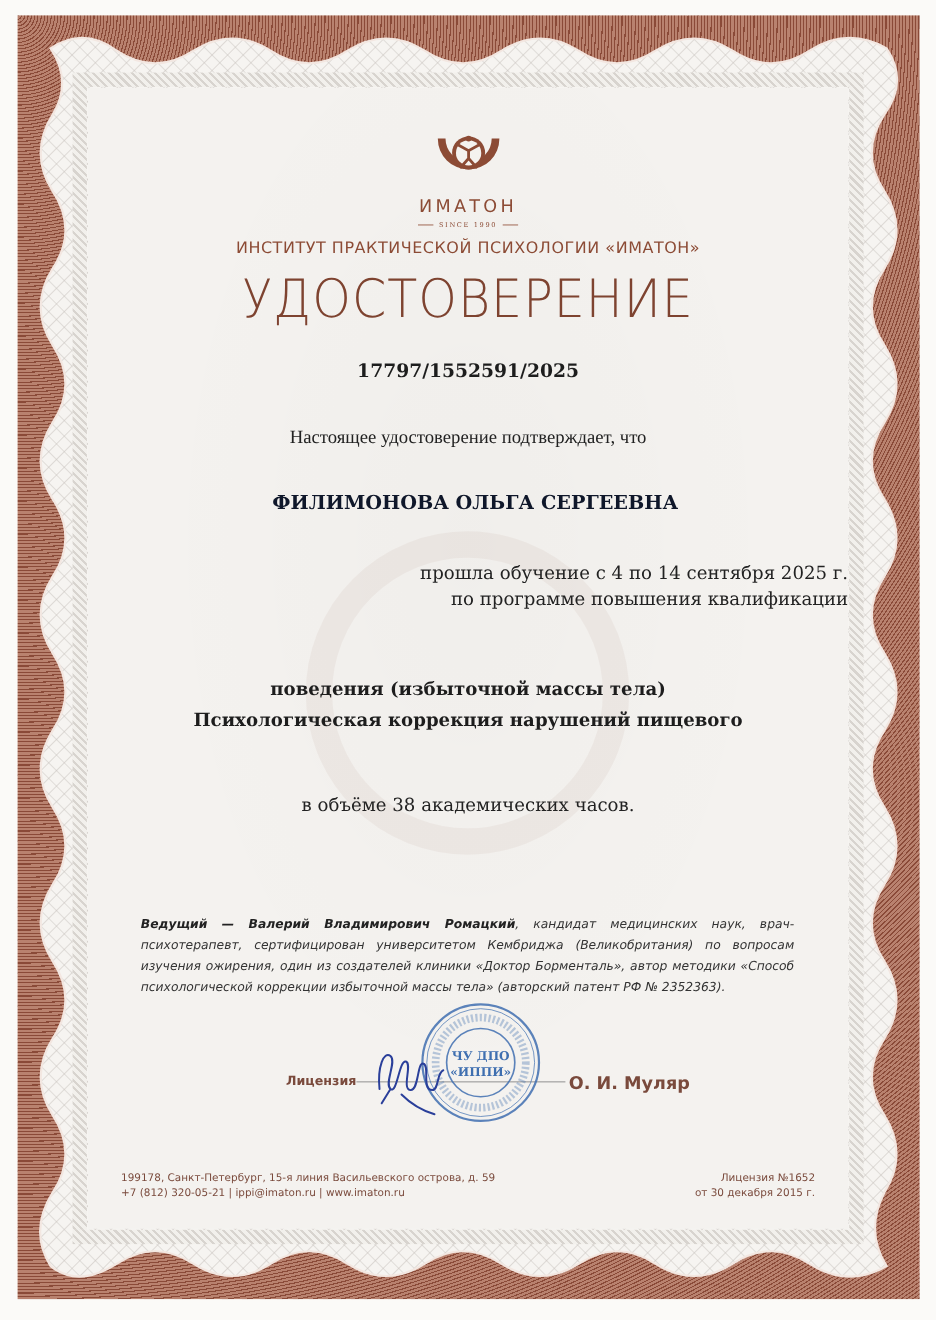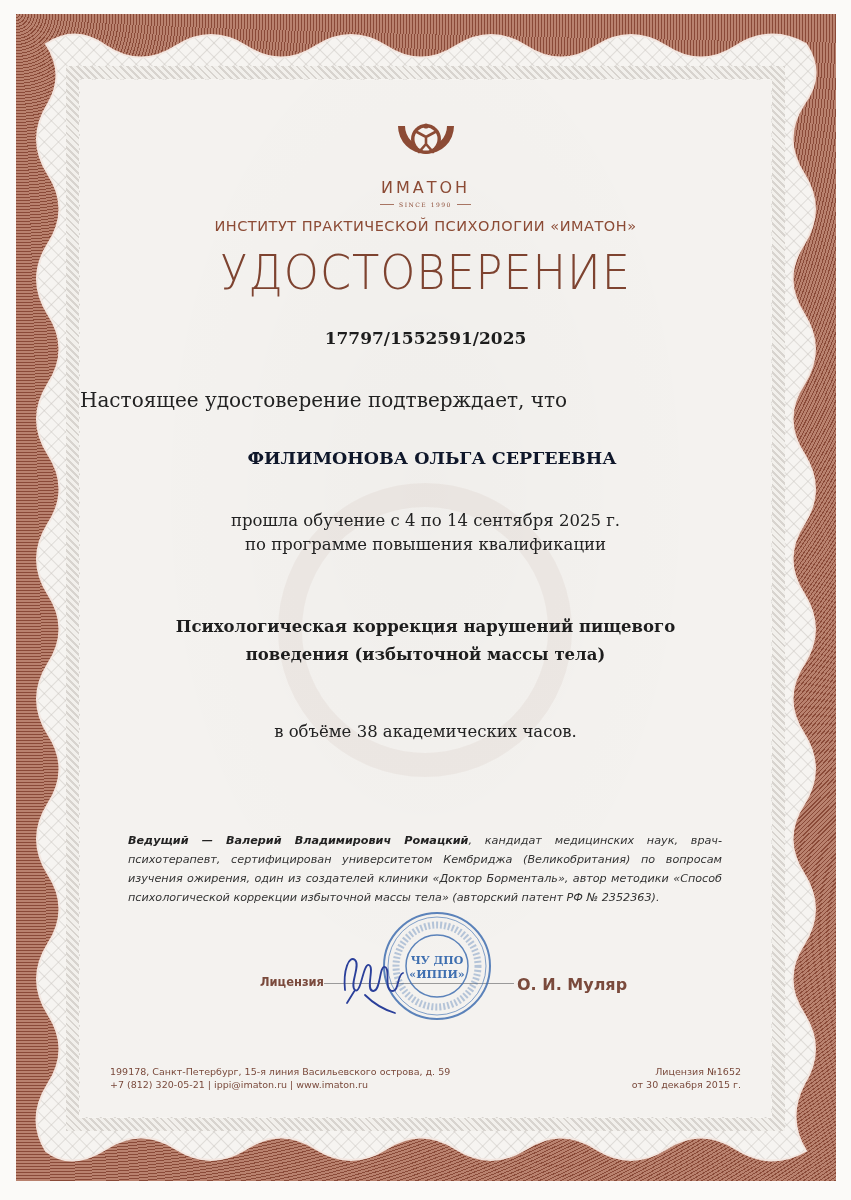--- a/index.html
+++ b/index.html
@@ -51,29 +51,29 @@
     .title {
       position: absolute; left: 0; right: 0; top: 164px; text-align: center;
       font-family: "DejaVu Sans", sans-serif; color: #7e4330; font-size: 48px; font-weight: 300;
       letter-spacing: 1px; transform: scaleX(0.93);
     }
     .number {
       position: absolute; left: 0; right: 0; top: 248px; text-align: center;
       font-size: 17px; font-weight: bold; color: #1d1d1d;
     }
     .confirms {
-      position: absolute; left: 0; right: 0; top: 308px; text-align: left;
-      font-size: 20px; color: #222;
+      position: absolute; left: 0; right: 0; top: 308px; text-align: center;
+      font-size: 17px; color: #222; font-family: Liberation Serif, serif;
     }
     .name {
       position: absolute; left: 13px; right: 0; top: 368px; text-align: center;
       font-size: 17.5px; font-weight: bold; color: #0f172a;
     }
     .training {
-      position: absolute; left: 0; right: 0; top: 429px; text-align: center;
+      position: absolute; left: 0; right: 0; top: 429px; text-align: right;
       font-size: 16.5px; color: #222; line-height: 24px;
     }
     .program {
       position: absolute; left: 0; right: 0; top: 533px; text-align: center;
       font-size: 16.5px; font-weight: bold; color: #1d1d1d; line-height: 28px;
     }
     .hours {
       position: absolute; left: 0; right: 0; top: 642px; text-align: center;
       font-size: 16.5px; color: #222;
     }
@@ -161,22 +161,22 @@
   <div class="number">17797/1552591/2025</div>
   <div class="confirms">Настоящее удостоверение подтверждает, что</div>
   <div class="name">ФИЛИМОНОВА ОЛЬГА СЕРГЕЕВНА</div>
 
   <div class="training">
     <div>прошла обучение с 4 по 14 сентября 2025 г.</div>
     <div>по программе повышения квалификации</div>
   </div>
 
   <div class="program">
+    <div>поведения (избыточной массы тела)</div>
     <div>Психологическая коррекция нарушений пищевого</div>
-    <div>поведения (избыточной массы тела)</div>
   </div>
 
   <div class="hours">в объёме 38 академических часов.</div>
 
   <div class="lecturer">
     <b>Ведущий — Валерий Владимирович Ромацкий</b><span>, кандидат медицинских наук, врач-психотерапевт, сертифицирован университетом Кембриджа (Великобритания) по вопросам изучения ожирения, один из создателей клиники «Доктор Борменталь», автор методики «Способ психологической коррекции избыточной массы тела» (авторский патент РФ № 2352363).</span>
   </div>
 
   <div class="sign-row">
     <div class="director-label">Лицензия</div>

